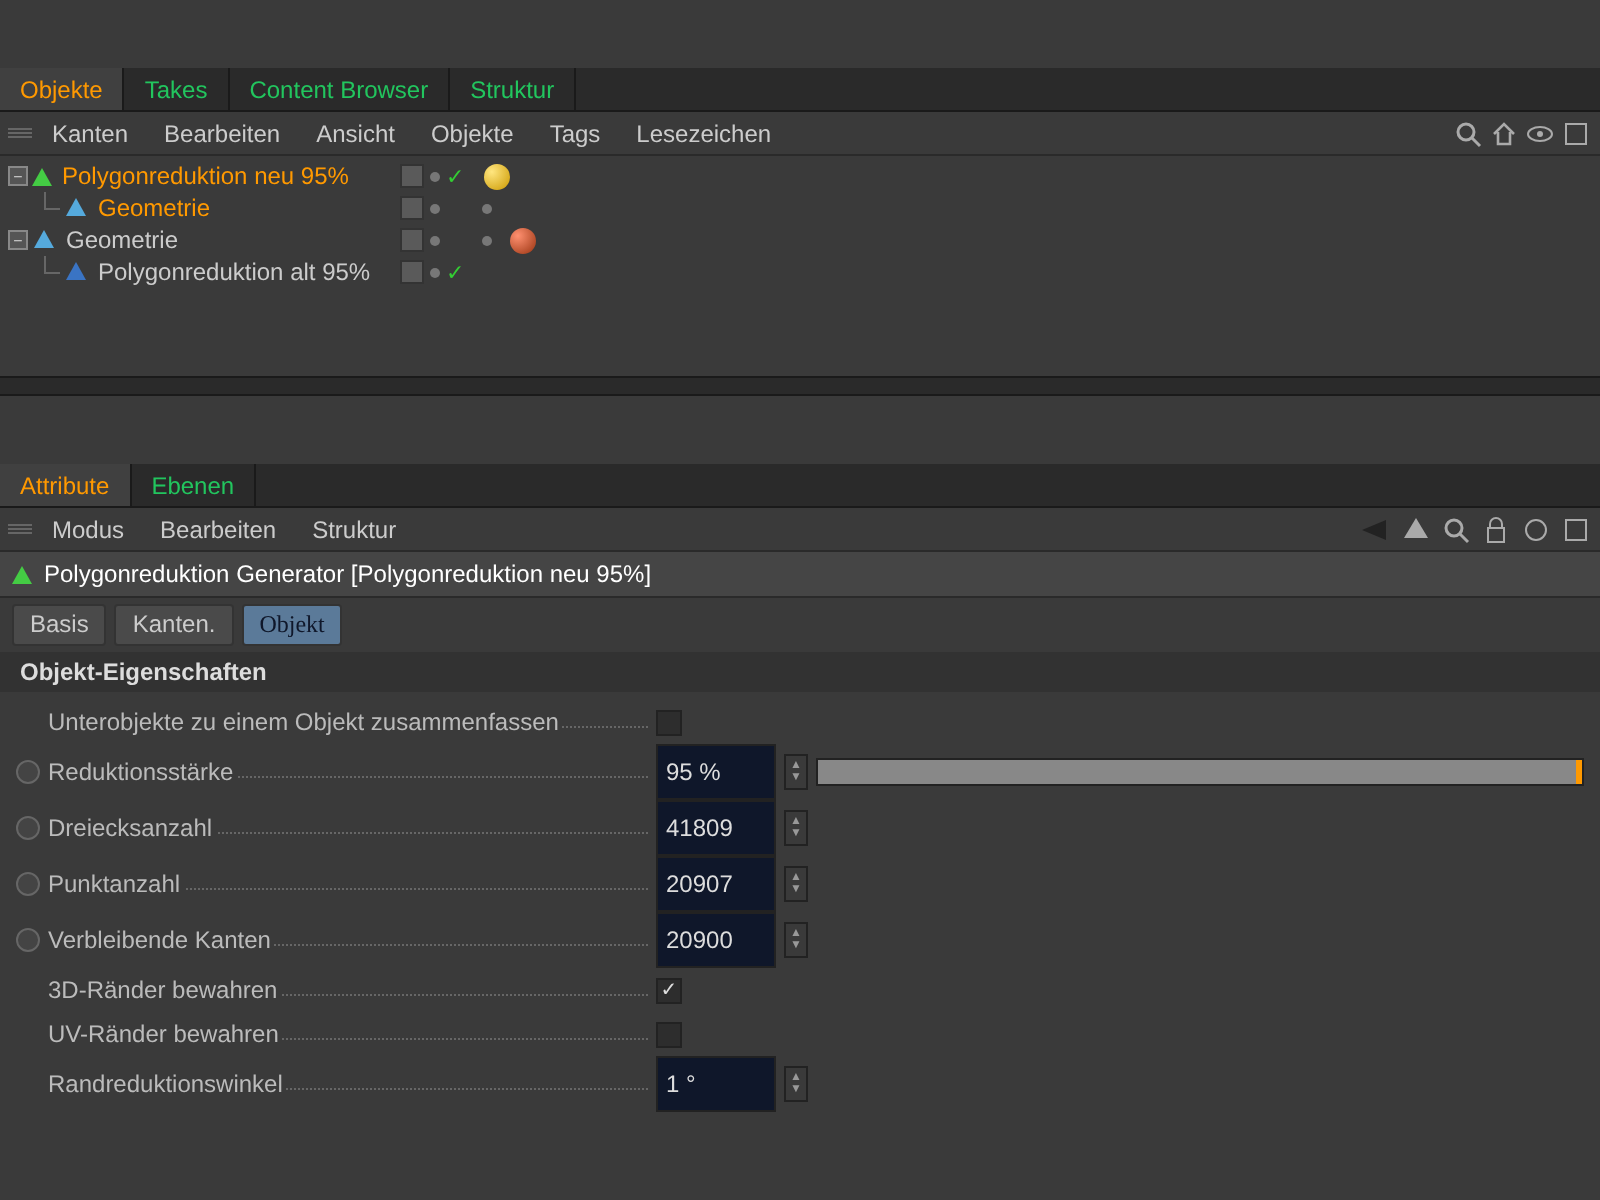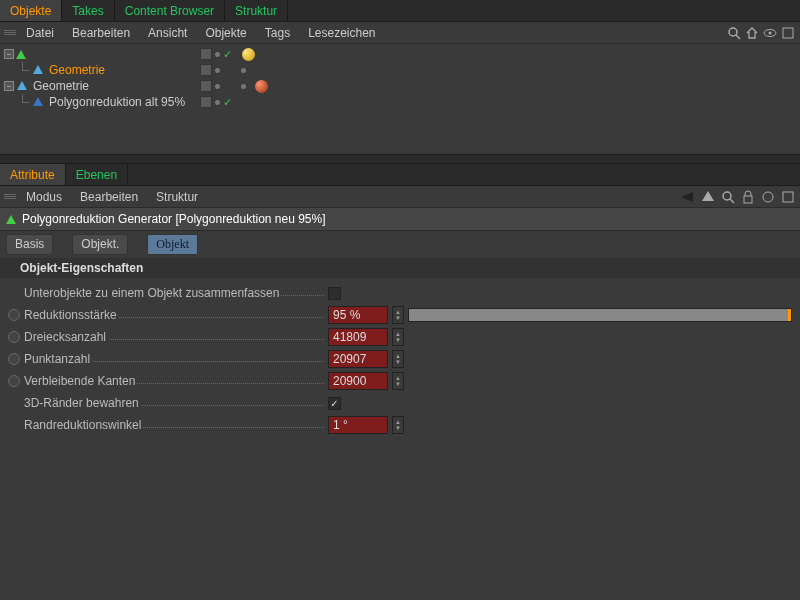--- a/index.html
+++ b/index.html
@@ -1,17 +1,17 @@
 <!DOCTYPE html>
 <html><head>
 <meta charset="utf-8">
 <style>
 * { margin: 0; padding: 0; box-sizing: border-box; font-family: "Helvetica Neue", Arial, sans-serif; font-size: 12px; }
 body { background: #3a3a3a; color: #999; width: 800px; height: 600px; overflow: hidden; }
-.panel { background: #3a3a3a; }
+.panel { background: #3a3a3a; margin-top: 34px; }
 .tabs { display: flex; background: #2a2a2a; border-bottom: 1px solid #1a1a1a; height: 22px; align-items: stretch; }
 .tab { padding: 3px 10px; color: #22c55e; border-right: 1px solid #1a1a1a; cursor: pointer; display: flex; align-items: center; }
 .tab.active { background: #404040; color: #f90; }
 .menubar { display: flex; background: #3a3a3a; height: 22px; align-items: center; padding: 0 4px; gap: 2px; border-bottom: 1px solid #2a2a2a; }
 .menubar .grip { width: 12px; display: flex; flex-direction: column; gap: 1px; }
 .menubar .grip span { height: 1px; background: #666; }
 .menubar .menu { padding: 2px 8px; color: #ccc; cursor: pointer; }
 .menubar .spacer { flex: 1; }
 .icon-btn { width: 16px; height: 16px; display: flex; align-items: center; justify-content: center; color: #aaa; cursor: pointer; }
 .object-tree { background: #3a3a3a; padding: 2px 0; min-height: 110px; }
@@ -30,32 +30,32 @@
 .small-dot { width: 5px; height: 5px; border-radius: 50%; background: #777; }
 .check-icon { color: #3c3; font-size: 11px; }
 .sphere { width: 13px; height: 13px; border-radius: 50%; }
 .sphere.gold { background: radial-gradient(circle at 30% 30%, #ffe680, #cc9900); }
 .sphere.red { background: radial-gradient(circle at 30% 30%, #ff9070, #993310); }
 .tree-flex { display: flex; }
 .tree-left { width: 200px; }
 .divider { height: 10px; background: #2a2a2a; border-top: 1px solid #1a1a1a; border-bottom: 1px solid #1a1a1a; }
 .attr-header { background: #454545; padding: 4px 6px; color: #ffffff; display: flex; align-items: center; gap: 6px; border-bottom: 1px solid #2a2a2a; }
 .green-tri { width: 0; height: 0; border-left: 5px solid transparent; border-right: 5px solid transparent; border-bottom: 9px solid #4c4; display: inline-block; }
-.attr-tabs { display: flex; gap: 19px; padding: 3px 6px; }
+.attr-tabs { display: flex; gap: 4px; padding: 3px 6px; }
 .attr-tab { padding: 2px 8px; background: #4a4a4a; color: #ccc; border: 1px solid #333; cursor: pointer; border-radius: 2px; }
 .attr-tab.active { background: #5b7a99; color: #0f172a; font-family: Liberation Serif, serif; }
-.section-head { background: #323232; color: #ddd; font-weight: bold; padding: 3px 20px; }
+.section-head { background: #323232; color: #ddd; font-weight: bold; padding: 3px 10px; }
 .prop-rows { padding: 4px 8px; }
 .prop-row { display: flex; align-items: center; min-height: 22px; gap: 4px; }
 .radio { width: 12px; height: 12px; border: 1px solid #666; border-radius: 50%; background: #444; flex-shrink: 0; }
 .radio.spacer-r { border: none; background: transparent; }
 .prop-label { width: 300px; color: #bbb; white-space: nowrap; overflow: hidden; position: relative; }
 .prop-label::after { content: ""; position: absolute; left: 0; right: 0; bottom: 4px; border-bottom: 1px dotted #666; z-index: 0; }
 .prop-label span { background: #3a3a3a; position: relative; z-index: 1; padding-right: 2px; }
-.num-input { width: 60px; background: #7f1d1d; border: 1px solid #222; color: #ddd; padding: 2px 4px; height: 18px; }
+.num-input { width: 60px; background: #0f172a; border: 1px solid #222; color: #ddd; padding: 2px 4px; height: 28px; }
 .spinner { width: 12px; height: 18px; background: #3a3a3a; border: 1px solid #222; display: flex; flex-direction: column; justify-content: center; align-items: center; cursor: pointer; }
 .spinner::before { content: "▲"; font-size: 6px; color: #999; line-height: 6px; }
 .spinner::after { content: "▼"; font-size: 6px; color: #999; line-height: 6px; }
 .slider-track { flex: 1; height: 14px; background: #888; position: relative; border: 1px solid #222; max-width: 400px; }
 .slider-fill { position: absolute; right: 0; top: 0; bottom: 0; width: 3px; background: #f90; }
 .checkbox { width: 13px; height: 13px; background: #2d2d2d; border: 1px solid #222; display: flex; align-items: center; justify-content: center; cursor: pointer; }
 .checkbox.checked::after { content: "✓"; color: #ddd; font-size: 10px; }
 .nav-arrows { margin-left: auto; display: flex; gap: 4px; align-items: center; }
 .blue-tri { width: 12px; height: 12px; }
 svg { display: block; }
@@ -77,21 +77,21 @@
     <div class="tab">
         <span>Struktur</span>
       </div>
   </div>
   <div class="menubar">
     <div class="grip">
         <span></span>
         <span></span>
         <span></span>
       </div>
-    <div class="menu">Datei</div>
+    <div class="menu">Kanten</div>
     <div class="menu">Bearbeiten</div>
     <div class="menu">Ansicht</div>
     <div class="menu">Objekte</div>
     <div class="menu">Tags</div>
     <div class="menu">Lesezeichen</div>
     <div class="spacer"></div>
     <div class="icon-btn">
         <svg width="14" height="14" viewBox="0 0 14 14">
           <circle cx="6" cy="6" r="4" fill="none" stroke="#aaa" stroke-width="1.5"></circle>
           <line x1="9" y1="9" x2="13" y2="13" stroke="#aaa" stroke-width="1.5"></line>
@@ -113,20 +113,21 @@
           <rect x="2" y="2" width="10" height="10" fill="none" stroke="#aaa"></rect>
         </svg>
       </div>
   </div>
 
   <div class="object-tree tree-flex">
     <div class="tree-left">
       <div class="tree-row">
         <div class="tree-toggle">−</div>
         <span class="green-tri obj-icon"></span>
+        <span class="obj-name selected">Polygonreduktion neu 95%</span>
       </div>
       <div class="tree-row">
         <span class="tree-spacer"></span>
           <span class="tree-conn"></span>
         <span class="blue-tri obj-icon">
             <svg width="12" height="12">
               <polygon points="6,1 11,10 1,10" fill="#5ad"></polygon>
             </svg>
           </span>
         <span class="obj-name highlighted">Geometrie</span>
@@ -224,21 +225,21 @@
     </div>
   </div>
 
   <div class="attr-header">
     <span class="green-tri"></span>
     <span>Polygonreduktion Generator [Polygonreduktion neu 95%]</span>
   </div>
 
   <div class="attr-tabs">
     <div class="attr-tab">Basis</div>
-    <div class="attr-tab">Objekt.</div>
+    <div class="attr-tab">Kanten.</div>
     <div class="attr-tab active">Objekt</div>
   </div>
 
   <div class="section-head">Objekt-Eigenschaften</div>
 
   <div class="prop-rows">
 
     <div class="prop-row">
       <div class="radio spacer-r"></div>
       <div class="prop-label"><span>Unterobjekte zu einem Objekt zusammenfassen</span></div>
@@ -275,20 +276,25 @@
       <input class="num-input" value="20900" style="">
       <div class="spinner"></div>
     </div>
 
     <div class="prop-row">
       <div class="radio spacer-r"></div>
       <div class="prop-label"><span>3D-Ränder bewahren</span></div>
       <div class="checkbox checked"></div>
     </div>
 
+    <div class="prop-row">
+      <div class="radio spacer-r"></div>
+      <div class="prop-label"><span>UV-Ränder bewahren</span></div>
+      <div class="checkbox"></div>
+    </div>
 
     <div class="prop-row">
       <div class="radio spacer-r"></div>
       <div class="prop-label"><span>Randreduktionswinkel</span></div>
       <input class="num-input" value="1 °" style="">
       <div class="spinner"></div>
     </div>
 
   </div>
 </div>

